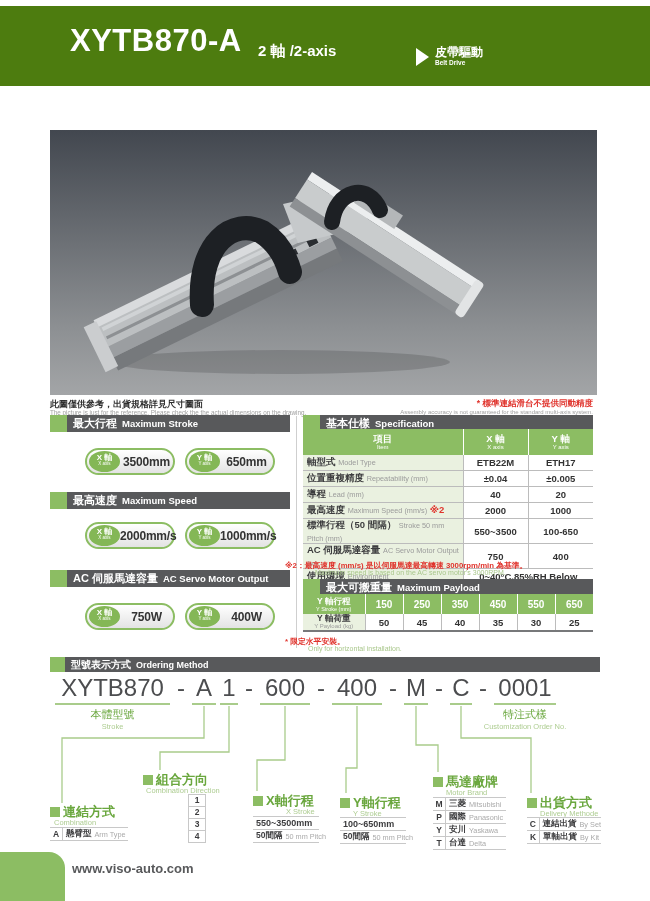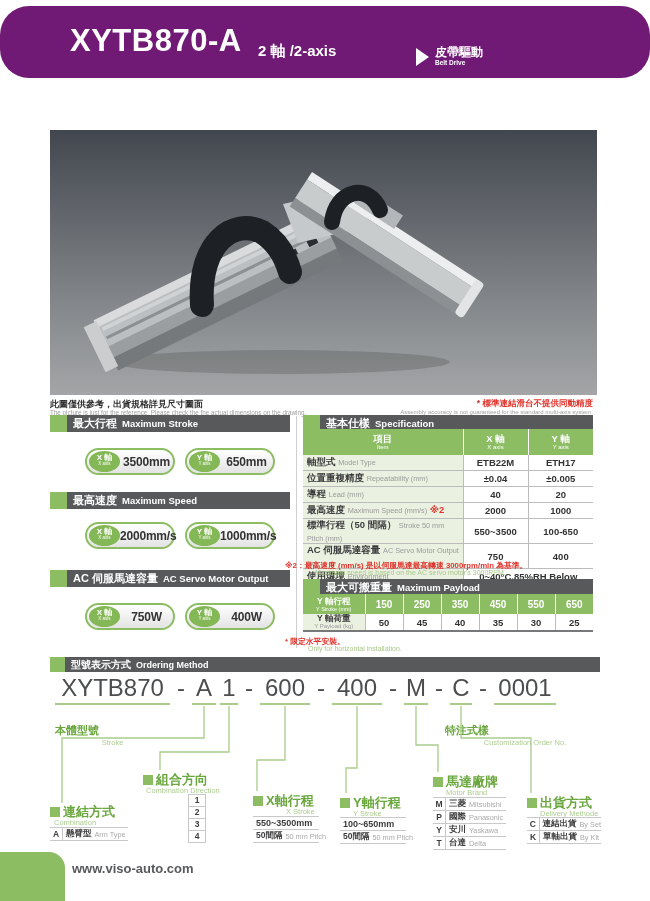--- a/index.html
+++ b/index.html
@@ -1,21 +1,21 @@
 <!DOCTYPE html>
 <html><head>
 <meta charset="utf-8">
 <style>
   html,body{margin:0;padding:0;background:#fff;}
   #page{position:relative;width:650px;height:901px;background:#fff;overflow:hidden;
         font-family:"Liberation Sans","DejaVu Sans",sans-serif;}
   .abs{position:absolute;}
 
   
-  .banner{position:absolute;left:0;top:6px;width:650px;height:72px;background:#701a75;border-radius:29px;}
+  .banner{position:absolute;left:0;top:6px;width:650px;height:80px;background:#4d7c0f;}
   .banner .model{position:absolute;left:70px;top:17px;font-size:31px;font-weight:bold;color:#fff;letter-spacing:.5px;}
   .banner .subtitle{position:absolute;left:258px;top:36px;font-size:15px;font-weight:bold;color:#fff;}
   .drive{position:absolute;left:416px;top:40px;display:flex;gap:6px;}
   .tri{width:0;height:0;border-left:13px solid #fff;border-top:9px solid transparent;border-bottom:9px solid transparent;margin-top:2px;}
   .drive b{display:block;color:#fff;font-size:12px;line-height:13px;}
   .drive i{display:block;color:#fff;font-style:normal;font-size:6.5px;line-height:8px;font-weight:bold;}
 
   
   .product{position:absolute;left:50px;top:130px;width:547px;height:265px;}
 
@@ -67,21 +67,21 @@
   .pay td{height:16px;border-bottom:2px solid #77787a;border-right:1px solid #bcbcbc;background:#fff;
           text-align:center;font-size:9.5px;font-weight:bold;color:#333;padding:0;}
   .pay td:last-child{border-right:none;}
   .pay td.lbl{background:#eaf1e0;color:#3c3c3e;}
   .pay td.lbl b{display:block;font-size:8.5px;line-height:9px;}
   .pay td.lbl i{display:block;font-style:normal;font-weight:normal;color:#9b9b9b;font-size:6px;line-height:7px;}
 
   
   .tok{position:absolute;top:674px;height:29px;text-align:center;font-size:24px;color:#4c4d4f;white-space:nowrap;}
   .tok.seg{border-bottom:2px solid #a9cc8b;}
-  .olabel b{display:block;color:#6aa73e;font-size:11px;font-weight:bold;margin-top:16px;}
+  .olabel b{display:block;color:#6aa73e;font-size:11px;font-weight:normal;text-align:center;}
   .olabel i{display:block;color:#aecd92;font-style:normal;font-size:7.5px;text-align:center;}
 
   .g-title{position:absolute;display:flex;align-items:center;gap:3px;}
   .g-title .g-sq{width:10px;height:10px;background:#8cbd63;}
   .g-title b{color:#6aa73e;font-size:13px;white-space:nowrap;}
   .g-en{position:absolute;color:#aecd92;font-size:7.5px;white-space:nowrap;}
   .g-rows{position:absolute;}
   .g-row{display:flex;align-items:center;border-top:1px solid #c8c8c8;height:12px;background:#fff;}
   .g-rows .g-row:last-child{border-bottom:1px solid #c8c8c8;}
   .g-code{width:12px;align-self:stretch;border-right:1px solid #c8c8c8;text-align:center;font-weight:bold;font-size:8.5px;color:#3c3c3e;line-height:12px;}

